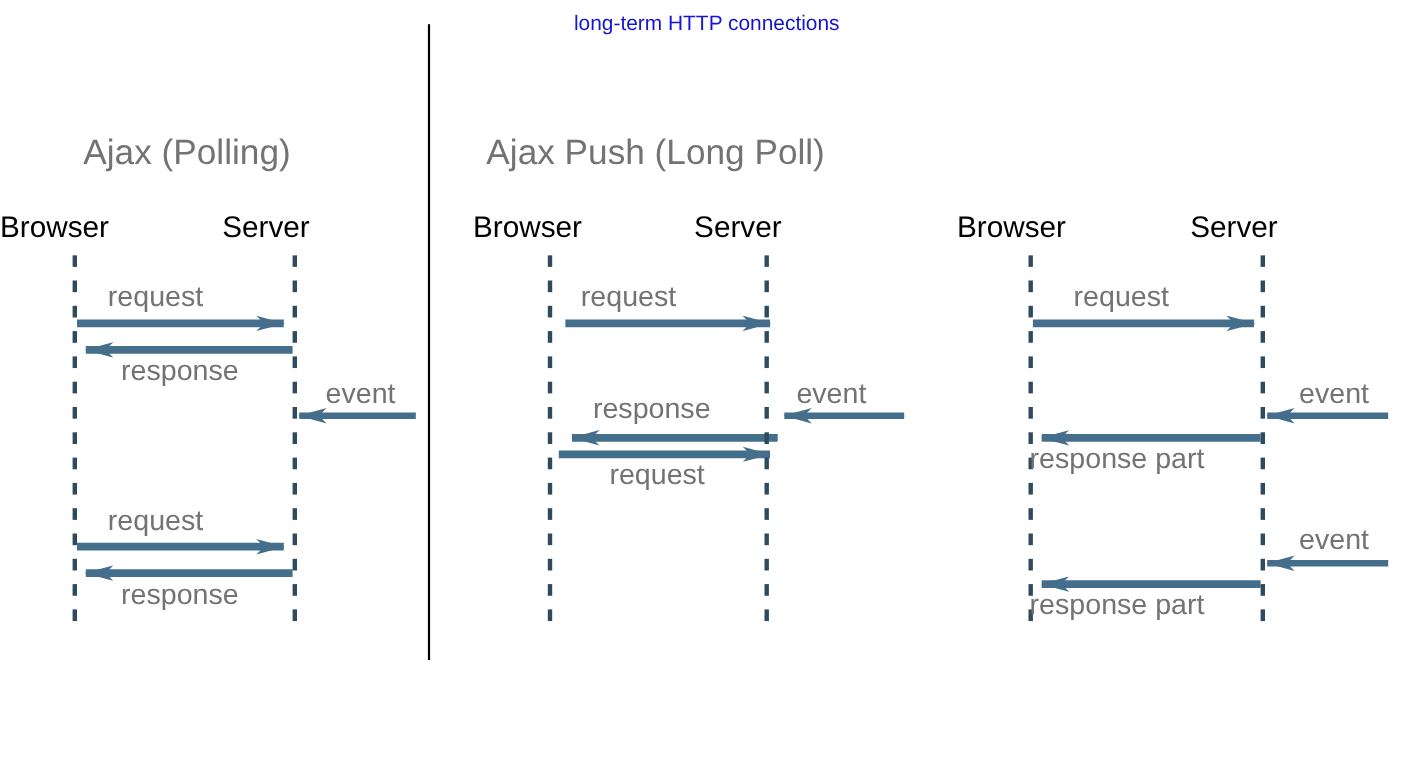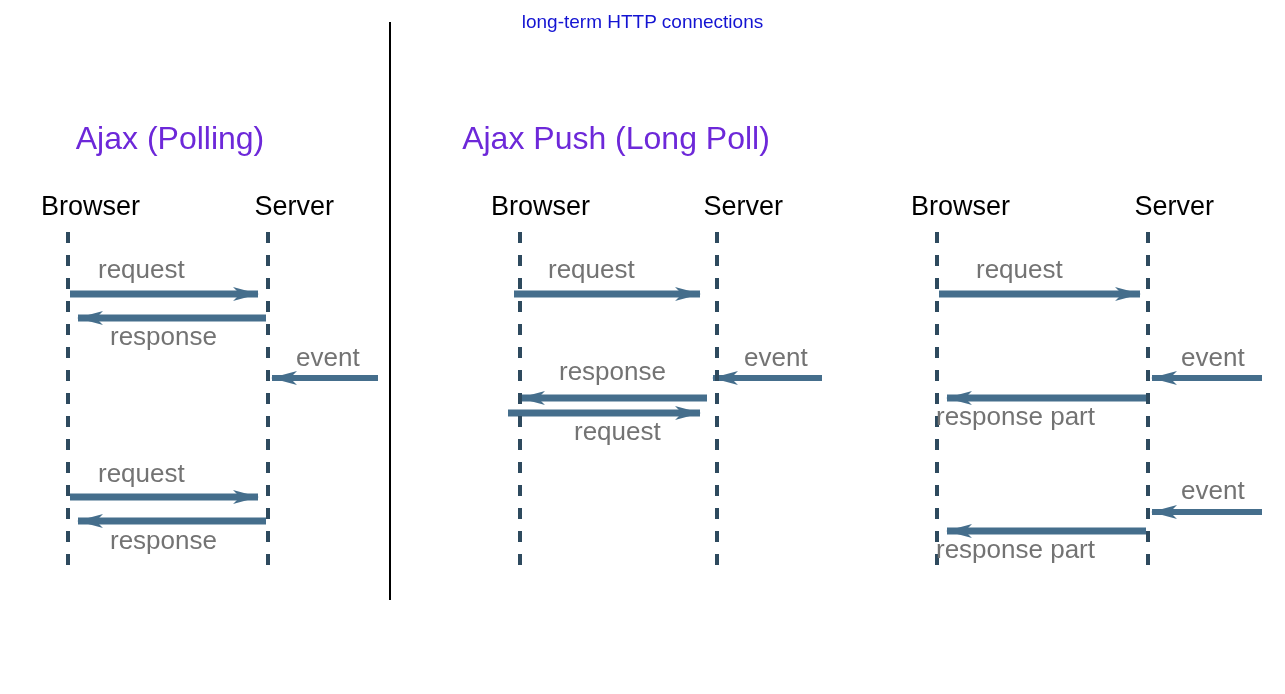--- a/index.html
+++ b/index.html
@@ -47,30 +47,30 @@
     position: absolute;
     top: 0;
     height: 694px;
   }
   .panel-title {
     position: absolute;
     text-align: center;
     font-size: 32px;
     font-weight: normal;
     white-space: nowrap;
-    color: #6d28d9;
+    color: #737373;
     line-height: 1;
   }
   .actor {
     position: absolute;
     font-size: 27px;
     white-space: nowrap;
     color: #000000;
     line-height: 1;
-    text-align: right;
+    text-align: left;
   }
   .lifeline {
     position: absolute;
     width: 4px;
     background-image: linear-gradient(
       to bottom,
       #2e4a5e 0px, #2e4a5e 11px,
       rgba(255,255,255,0) 11px, rgba(255,255,255,0) 23px
     );
     background-size: 4px 23px;
@@ -145,21 +145,21 @@
     <div class="lifeline" style="left:66px; top:232px; height:342px;"></div>
     <div class="lifeline" style="left:266px; top:232px; height:342px;"></div>
 
     <div class="msg-label" style="left:98px; top:256px;">request</div>
     <div class="msg-label" style="left:110px; top:323px;">response</div>
     <div class="msg-label" style="left:296px; top:344px;">event</div>
     <div class="msg-label" style="left:98px; top:460px;">request</div>
     <div class="msg-label" style="left:110px; top:527px;">response</div>
   </div>
 
-  <div class="panel" style="left:400px; width:440px;">
+  <div class="panel" style="left:380px; width:440px;">
     <div class="panel-title" style="left:16px; top:122px; width:400px;">Ajax Push (Long Poll)</div>
 
     <div class="actor" style="left:50px; top:193px; width:140px;">Browser</div>
     <div class="actor" style="left:251px; top:193px; width:132px;">Server</div>
 
     <div class="lifeline" style="left:118px; top:232px; height:342px;"></div>
     <div class="lifeline" style="left:315px; top:232px; height:342px;"></div>
 
     <div class="msg-label" style="left:148px; top:256px;">request</div>
     <div class="msg-label" style="left:344px; top:344px;">event</div>

